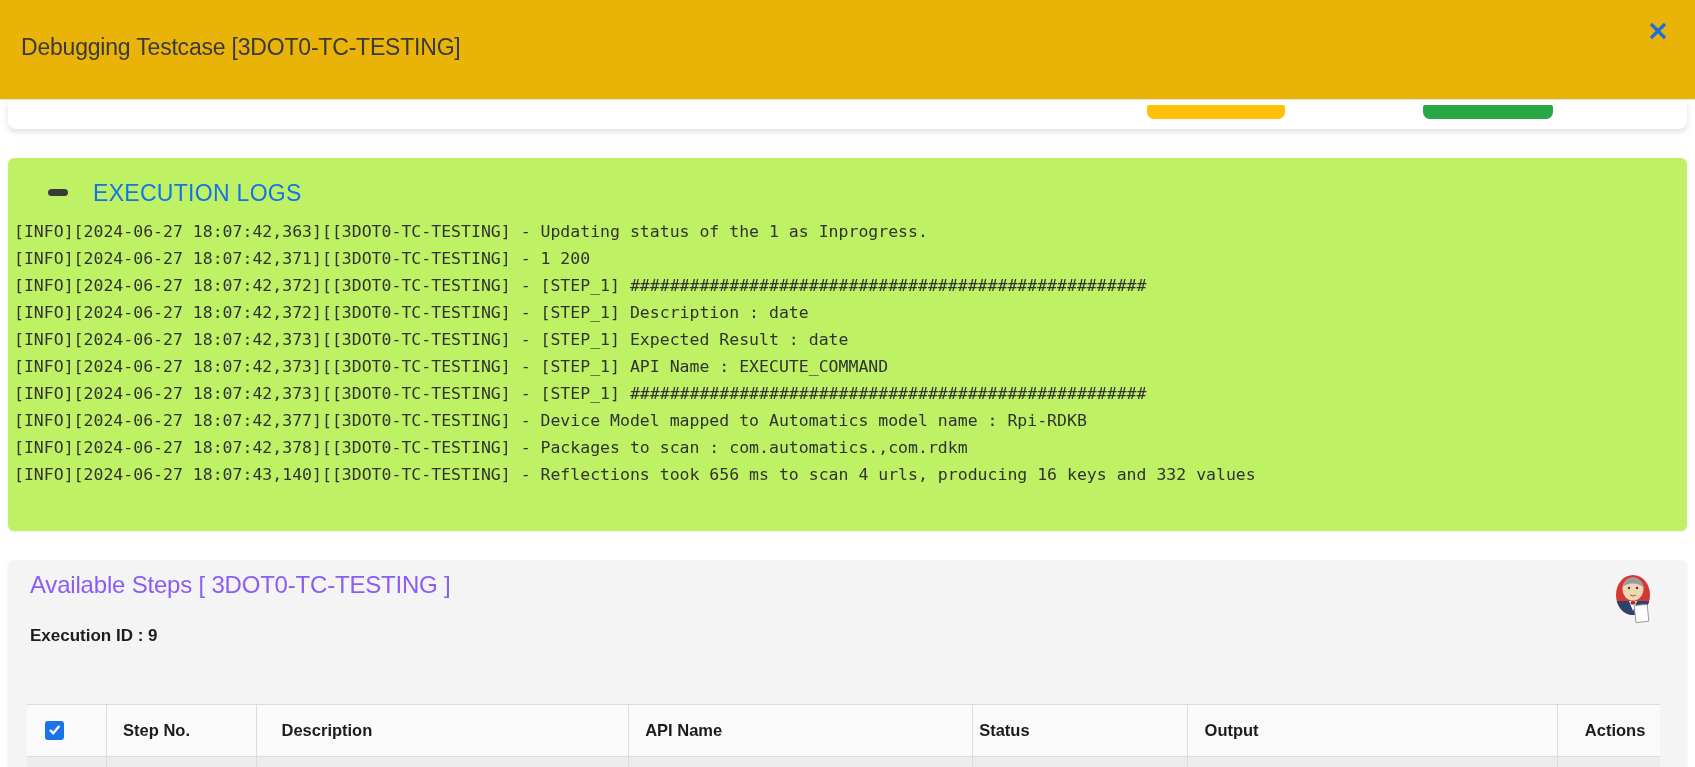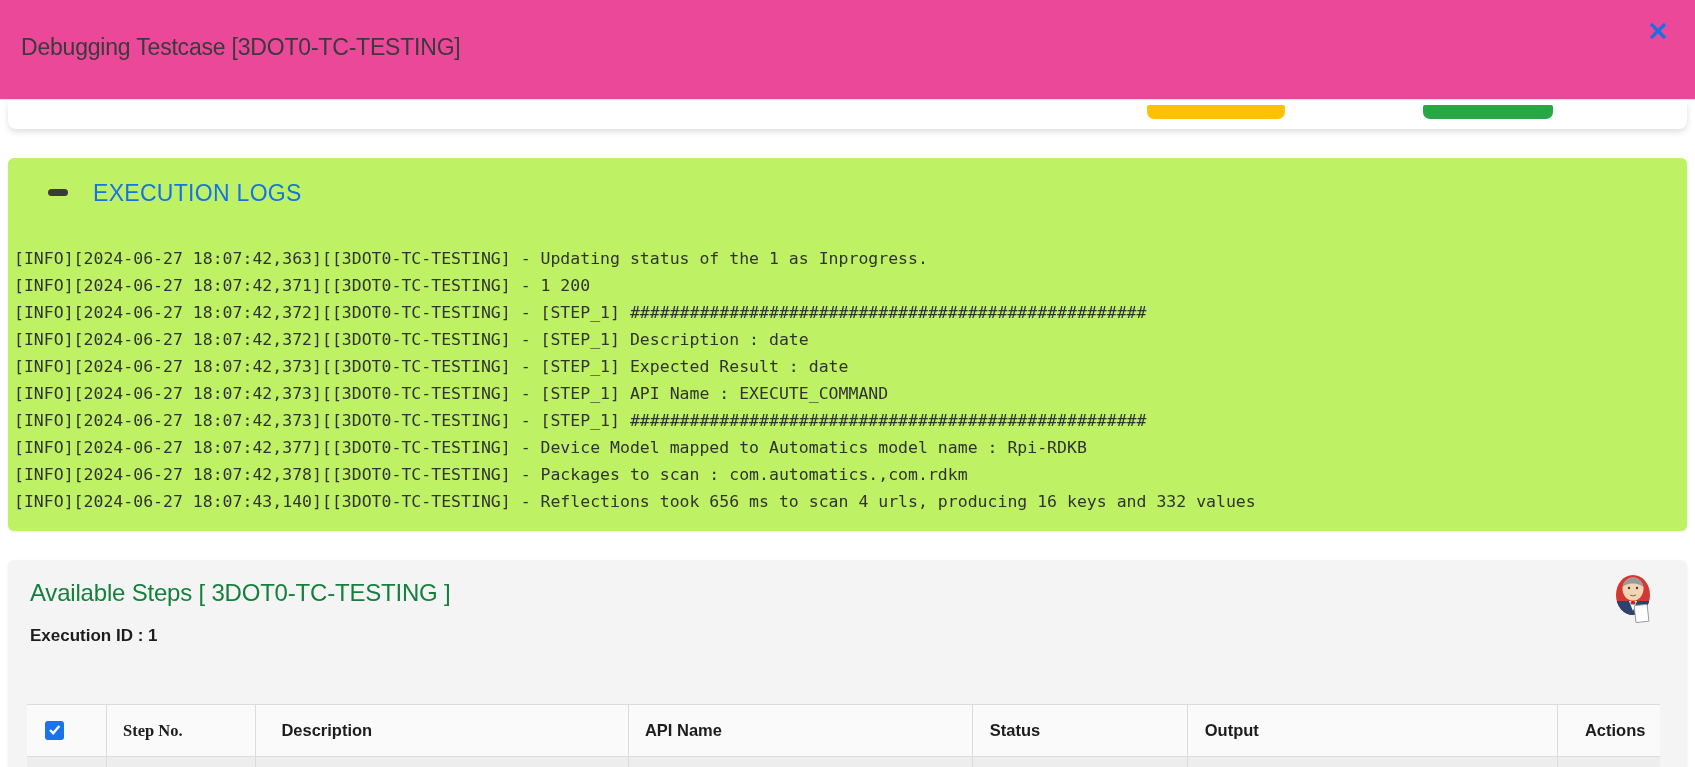--- a/index.html
+++ b/index.html
@@ -1,20 +1,20 @@
 <!DOCTYPE html>
 <html style="--accent: #1673e6; --checkbox: #1a73e8; --yellow: #ffc107; --green: #28a745;"><head>
 <meta charset="utf-8">
 <style>
   * { margin:0; padding:0; box-sizing:border-box; }
   html,body { width:1695px; height:767px; background:#fff; overflow:hidden; position:relative;
               font-family:"Liberation Sans", sans-serif; }
 
   
-  .modal-header { position:absolute; left:0; top:0; width:1695px; height:100px; background:#ec4899;
+  .modal-header { position:absolute; left:0; top:0; width:1695px; height:100px; background:#eab308;
                   border-bottom:1px solid #e3e3e3; z-index:10; }
   .modal-title { position:absolute; left:21px; top:34px; font-size:23px; color:#3a3a3a;
                  letter-spacing:-0.2px; white-space:nowrap; }
   .close-btn { position:absolute; right:26px; top:20px; width:22px; height:22px; background:none;
                border:none; cursor:pointer; padding:0; }
 
   
   .top-card { position:absolute; left:8px; top:101px; width:1679px; height:28px; background:#fff;
               border-radius:0 0 8px 8px; box-shadow:0 3px 6px rgba(0,0,0,0.13); z-index:1; }
   .btn-sliver { position:absolute; top:4px; height:14px; border:none; border-radius:2px 2px 7px 7px;
@@ -23,45 +23,45 @@
   .btn-green  { left:1415px; width:130px; background:var(--green,#28a745); }
 
   
   .logs-card { position:absolute; left:8px; top:158px; width:1679px; height:373px; background:#bef264;
                border-radius:6px; box-shadow:0 1px 3px rgba(0,0,0,0.08); }
   .collapse-btn { position:absolute; left:40px; top:31px; width:20px; height:7px; background:none;
                   border:none; cursor:pointer; padding:0; }
   .minus-bar { display:block; width:20px; height:7px; border-radius:3.5px; background:#3a3a3a; }
   .logs-title { position:absolute; left:85px; top:22px; font-size:23px; line-height:26px;
                 color:var(--accent,#1673e6); letter-spacing:0.3px; cursor:pointer; white-space:nowrap; }
-  .log-pre { position:absolute; left:6px; top:87px; width:1660px;
+  .log-pre { position:absolute; left:6px; top:60px; width:1660px;
              font-family:"DejaVu Sans Mono", monospace; font-size:16.5px; line-height:27px;
              color:#323232; white-space:pre; }
 
   
   .steps-card { position:absolute; left:8px; top:560px; width:1679px; height:240px; background:#f4f4f5;
                 border-radius:6px; box-shadow:0 1px 3px rgba(0,0,0,0.08); }
-  .steps-title { position:absolute; left:22px; top:19px; font-size:24px; color:#15803d;
+  .steps-title { position:absolute; left:22px; top:11px; font-size:24px; color:#8b5cf6;
                  letter-spacing:-0.2px; white-space:nowrap; }
   .execution-id { position:absolute; left:22px; top:66px; font-size:17px; font-weight:bold; color:#1d1d1d; }
   .jenkins { position:absolute; left:1604px; top:13px; width:42px; height:54px; cursor:pointer; }
 
   
   .steps-table { position:absolute; left:19px; top:144px; width:1633px; }
   .thead-row { display:flex; height:53px; background:#fafafa; border-top:1px solid #dcdcdc;
                border-bottom:1px solid #dcdcdc; align-items:center; }
   .sliver-row { display:flex; height:10px; background:#ededed; }
   .cell { height:100%; display:flex; align-items:center; padding-left:16px;
           font-size:16.5px; font-weight:bold; color:#1c1c1c; }
   .cell + .cell { border-left:1px solid #dcdcdc; }
   .col-check { width:83px; padding-left:18px; }
-  .col-step  { width:158px;font-family:Liberation Serif, serif; }
+  .col-step  { width:158px; }
   .col-desc  { width:395px; padding-left:25px; }
   .col-api   { width:314px; }
-  .col-status{ width:182px; padding-left:17px;margin-left:48px; }
+  .col-status{ width:182px; padding-left:6px;margin-left:48px; }
   .col-out   { width:393px; padding-left:17px;margin-left:43px; }
   .col-act   { width:108px; padding-left:27px; }
   .checkbox { width:19px; height:19px; border-radius:3px; background:var(--checkbox,#1a73e8);
               border:none; cursor:pointer; display:flex; align-items:center; justify-content:center; padding:0; }
 </style>
 </head>
 <body>
 
 <div class="modal-header">
   <div class="modal-title">Debugging Testcase [3DOT0-TC-TESTING]</div>
@@ -92,21 +92,21 @@
 [INFO][2024-06-27 18:07:42,373][[3DOT0-TC-TESTING] - [STEP_1] Expected Result : date
 [INFO][2024-06-27 18:07:42,373][[3DOT0-TC-TESTING] - [STEP_1] API Name : EXECUTE_COMMAND
 [INFO][2024-06-27 18:07:42,373][[3DOT0-TC-TESTING] - [STEP_1] ####################################################
 [INFO][2024-06-27 18:07:42,377][[3DOT0-TC-TESTING] - Device Model mapped to Automatics model name : Rpi-RDKB
 [INFO][2024-06-27 18:07:42,378][[3DOT0-TC-TESTING] - Packages to scan : com.automatics.,com.rdkm
 [INFO][2024-06-27 18:07:43,140][[3DOT0-TC-TESTING] - Reflections took 656 ms to scan 4 urls, producing 16 keys and 332 values</pre>
 </div>
 
 <div class="steps-card">
   <div class="steps-title">Available Steps [ 3DOT0-TC-TESTING ]</div>
-  <div class="execution-id">Execution ID : 1</div>
+  <div class="execution-id">Execution ID : 9</div>
 
   <div class="jenkins">
     <svg width="42" height="54" viewBox="0 0 42 54">
       <ellipse cx="21" cy="22" rx="17" ry="20" fill="#d33833"></ellipse>
       <clipPath id="jc">
           <ellipse cx="21" cy="22" rx="17" ry="20"></ellipse>
         </clipPath>
       <g clip-path="url(#jc)">
         <rect x="2" y="28" width="38" height="18" fill="#2c436b"></rect>
         <polygon points="17,28 25,28 21,38" fill="#fff"></polygon>

